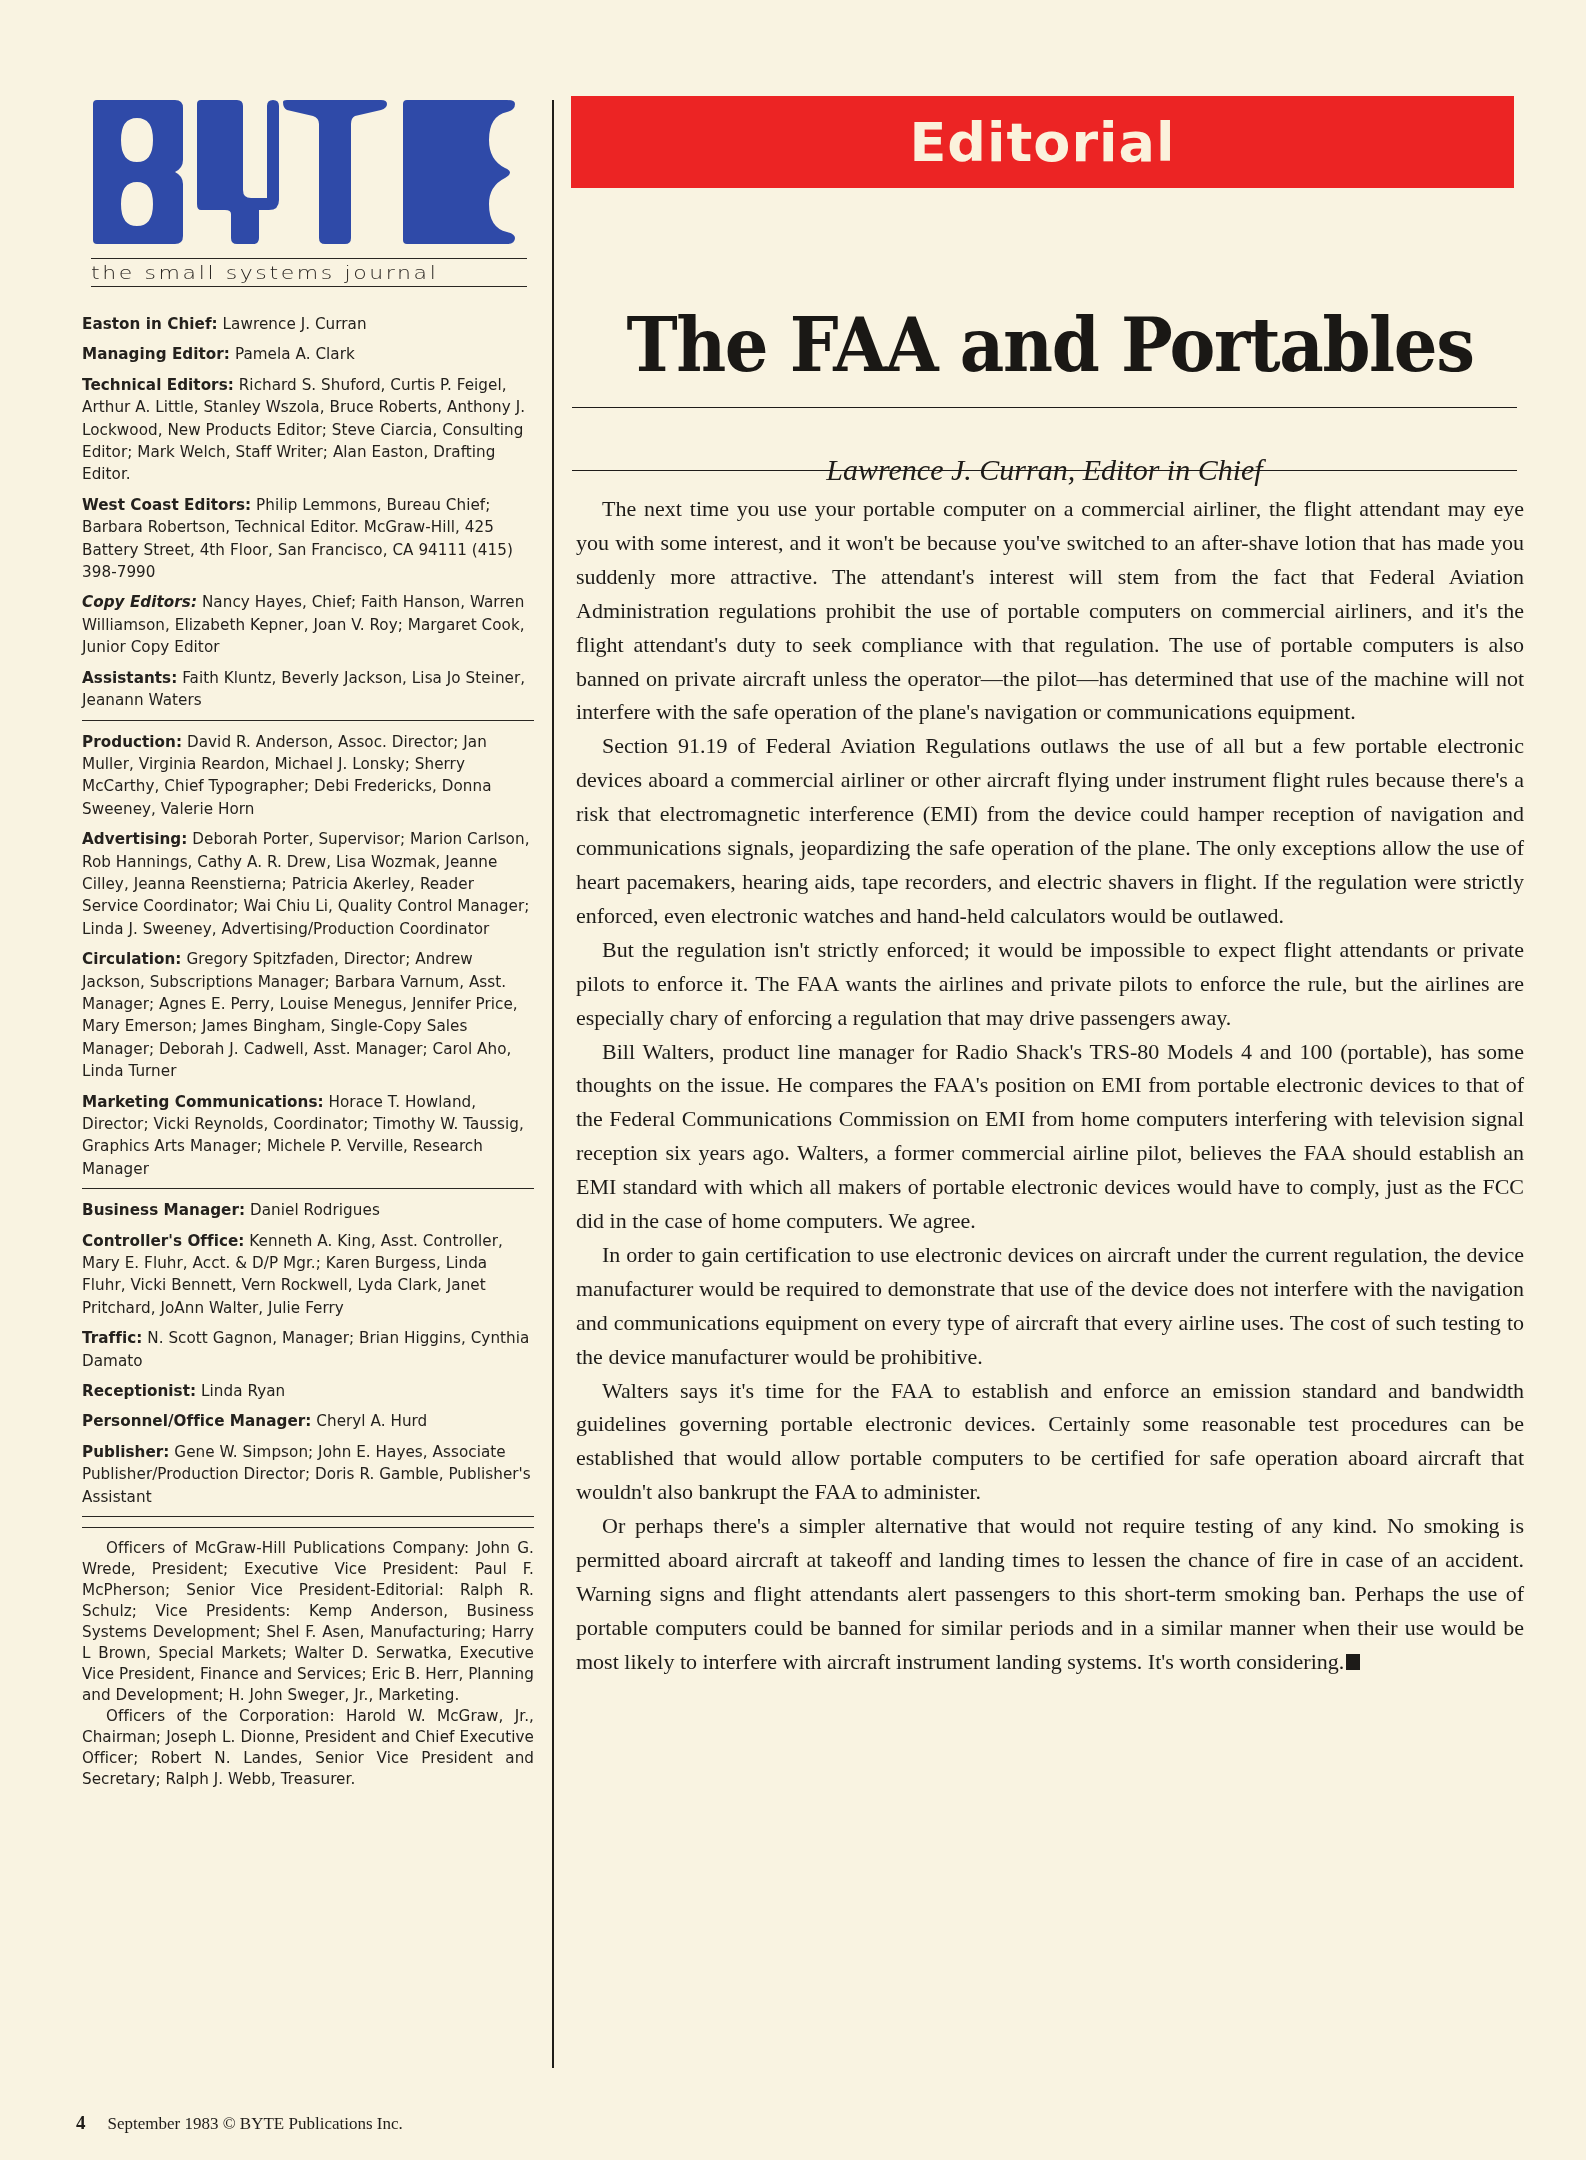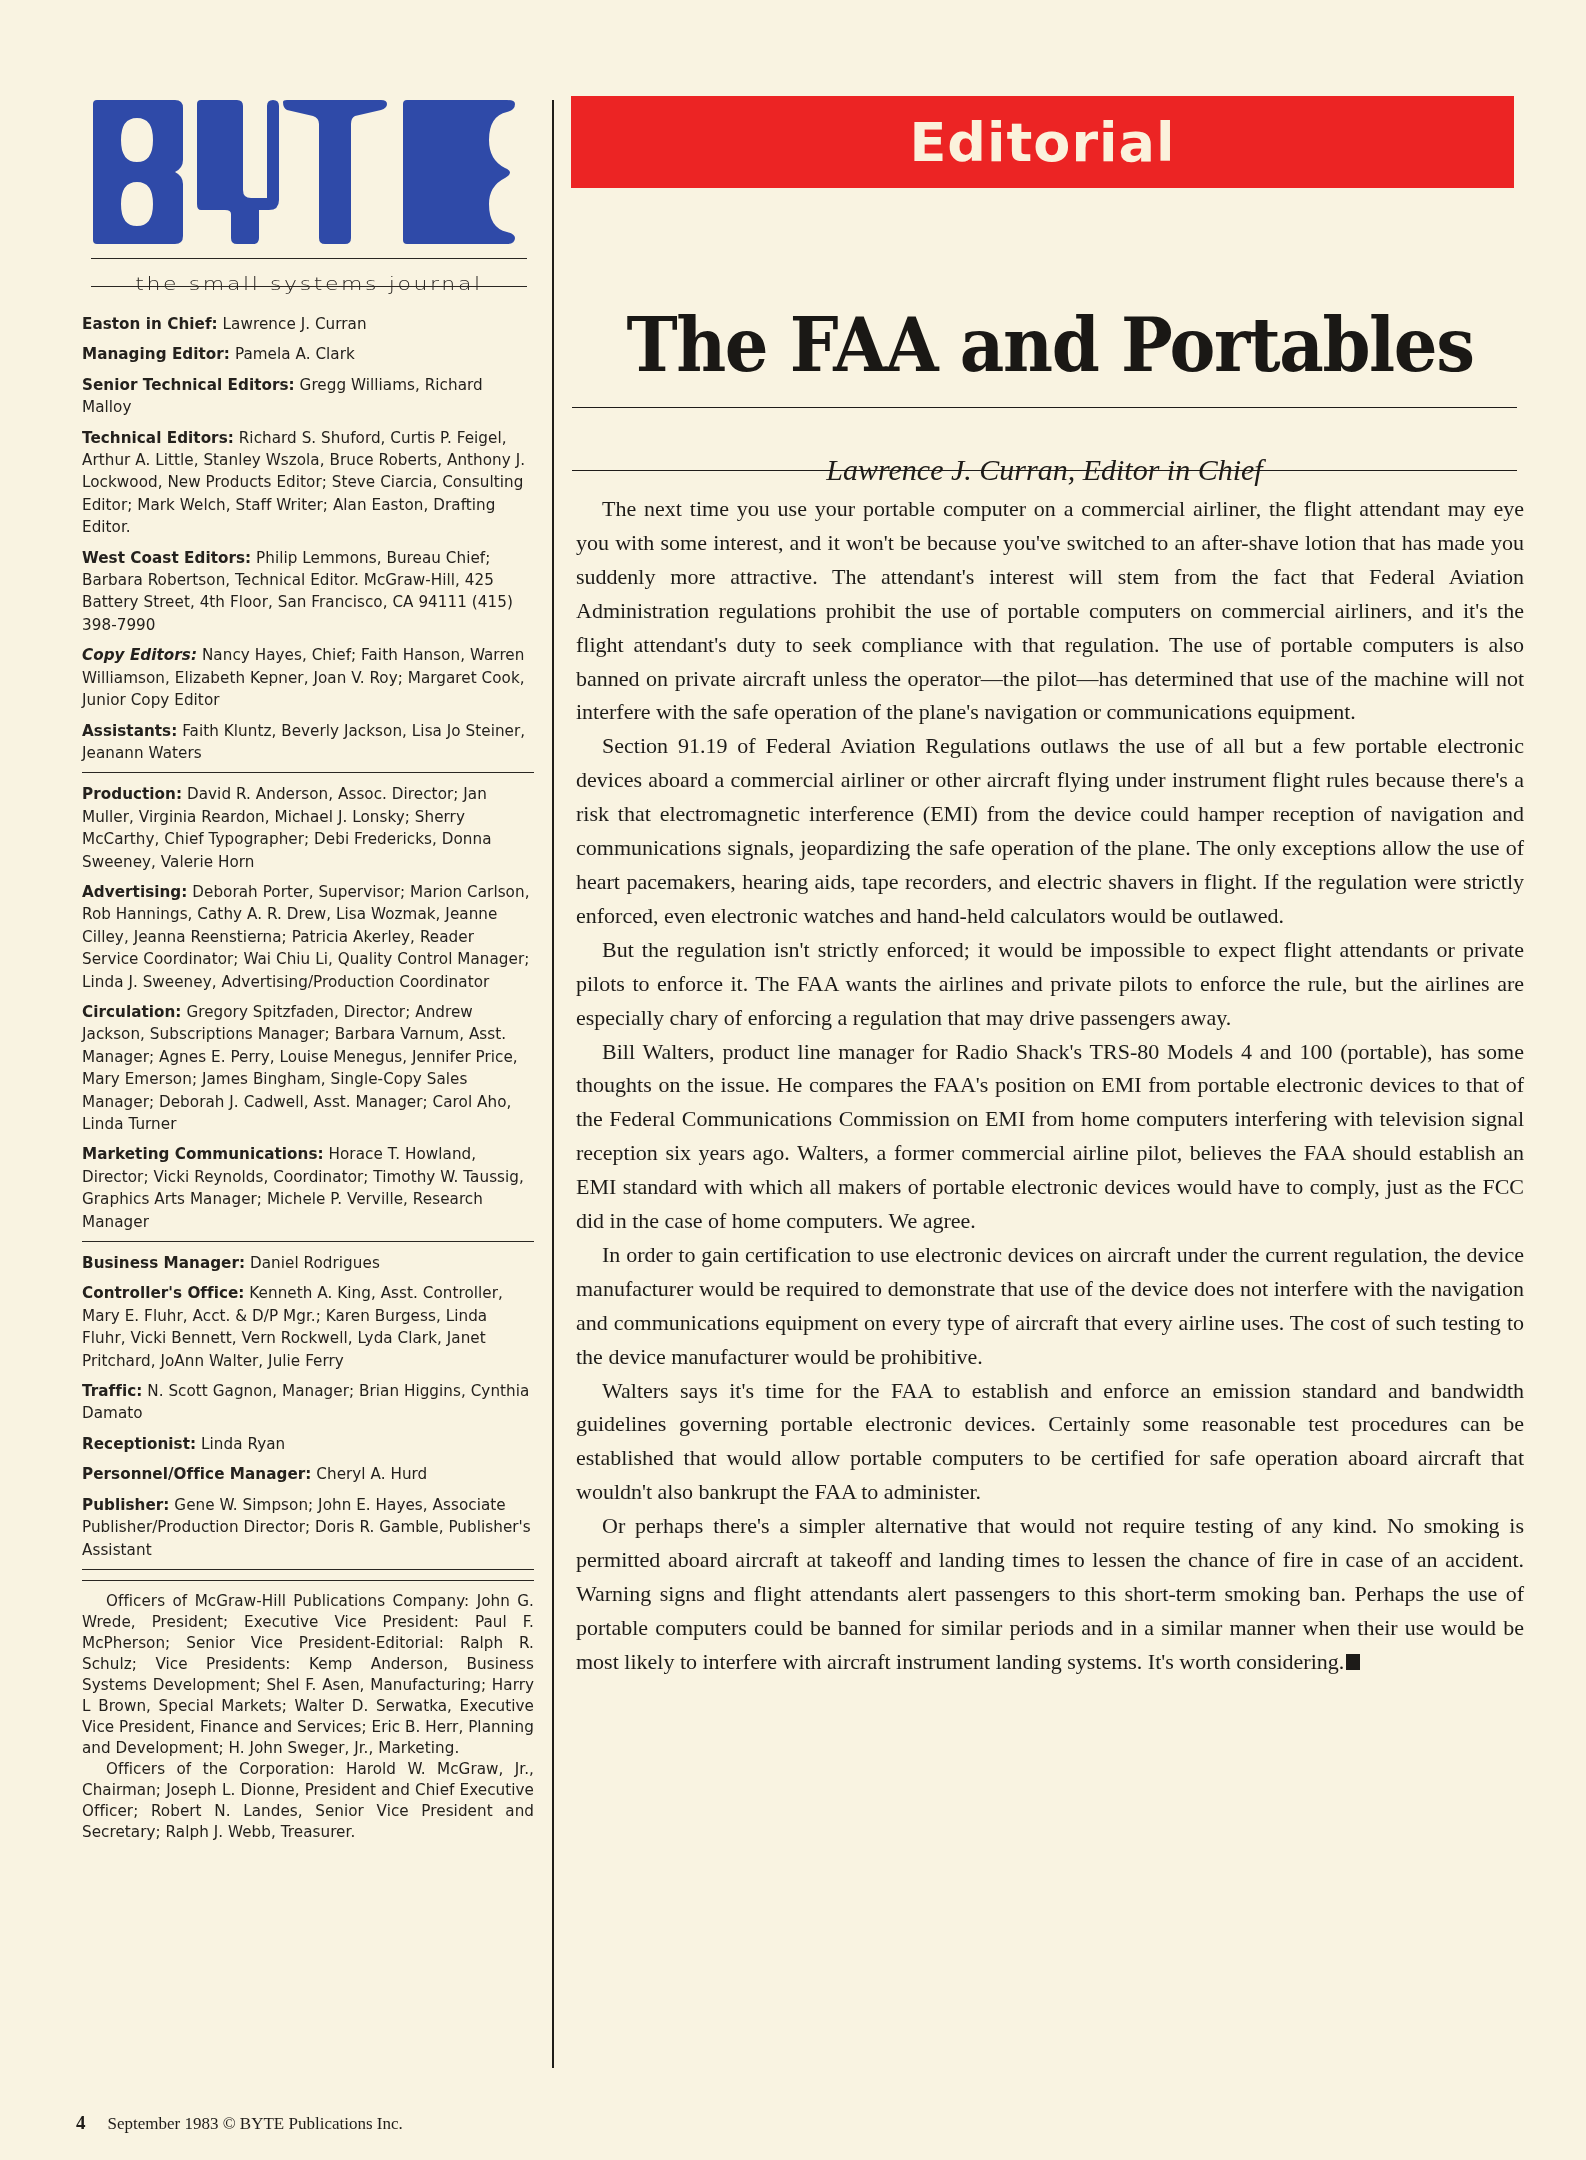--- a/index.html
+++ b/index.html
@@ -24,23 +24,22 @@
     height: 150px;
     margin-left: 5px;
   }
   .logo svg { display: block; }
   .tagline-wrap {
     margin-top: 10px;
     margin-left: 9px;
     width: 436px;
     border-top: 1.5px solid #2a2622;
     border-bottom: 1.5px solid #2a2622;
-    padding: 15px 0 0 0;
+    padding: 4px 0 0 0;
     height: 29px;
-    text-align: center;
   }
   .tagline {
     font-family: "DejaVu Sans", sans-serif;
     font-size: 22px;
     letter-spacing: 2.6px;
     font-weight: 300;
     color: #2a2622;
     white-space: nowrap;
     transform: scaleY(0.82);
     transform-origin: left top;
@@ -202,24 +201,20 @@
 
     <div class="staff-entry">
       <span class="role">Easton in Chief:</span>
       <span>Lawrence J. Curran</span>
     </div>
     <div class="staff-entry">
       <span class="role">Managing Editor:</span>
       <span>Pamela A. Clark</span>
     </div>
     <div class="staff-entry">
-      <span class="role">Senior Technical Editors:</span>
-      <span>Gregg Williams, Richard Malloy</span>
-    </div>
-    <div class="staff-entry">
       <span class="role">Technical Editors:</span>
       <span>Richard S. Shuford, Curtis P. Feigel, Arthur A. Little, Stanley Wszola, Bruce Roberts, Anthony J. Lockwood, New Products Editor; Steve Ciarcia, Consulting Editor; Mark Welch, Staff Writer; Alan Easton, Drafting Editor.</span>
     </div>
     <div class="staff-entry">
       <span class="role">West Coast Editors:</span>
       <span>Philip Lemmons, Bureau Chief; Barbara Robertson, Technical Editor. McGraw-Hill, 425 Battery Street, 4th Floor, San Francisco, CA 94111 (415) 398-7990</span>
     </div>
     <div class="staff-entry">
       <span class="role italic">Copy Editors:</span>
       <span>Nancy Hayes, Chief; Faith Hanson, Warren Williamson, Elizabeth Kepner, Joan V. Roy; Margaret Cook, Junior Copy Editor</span>

